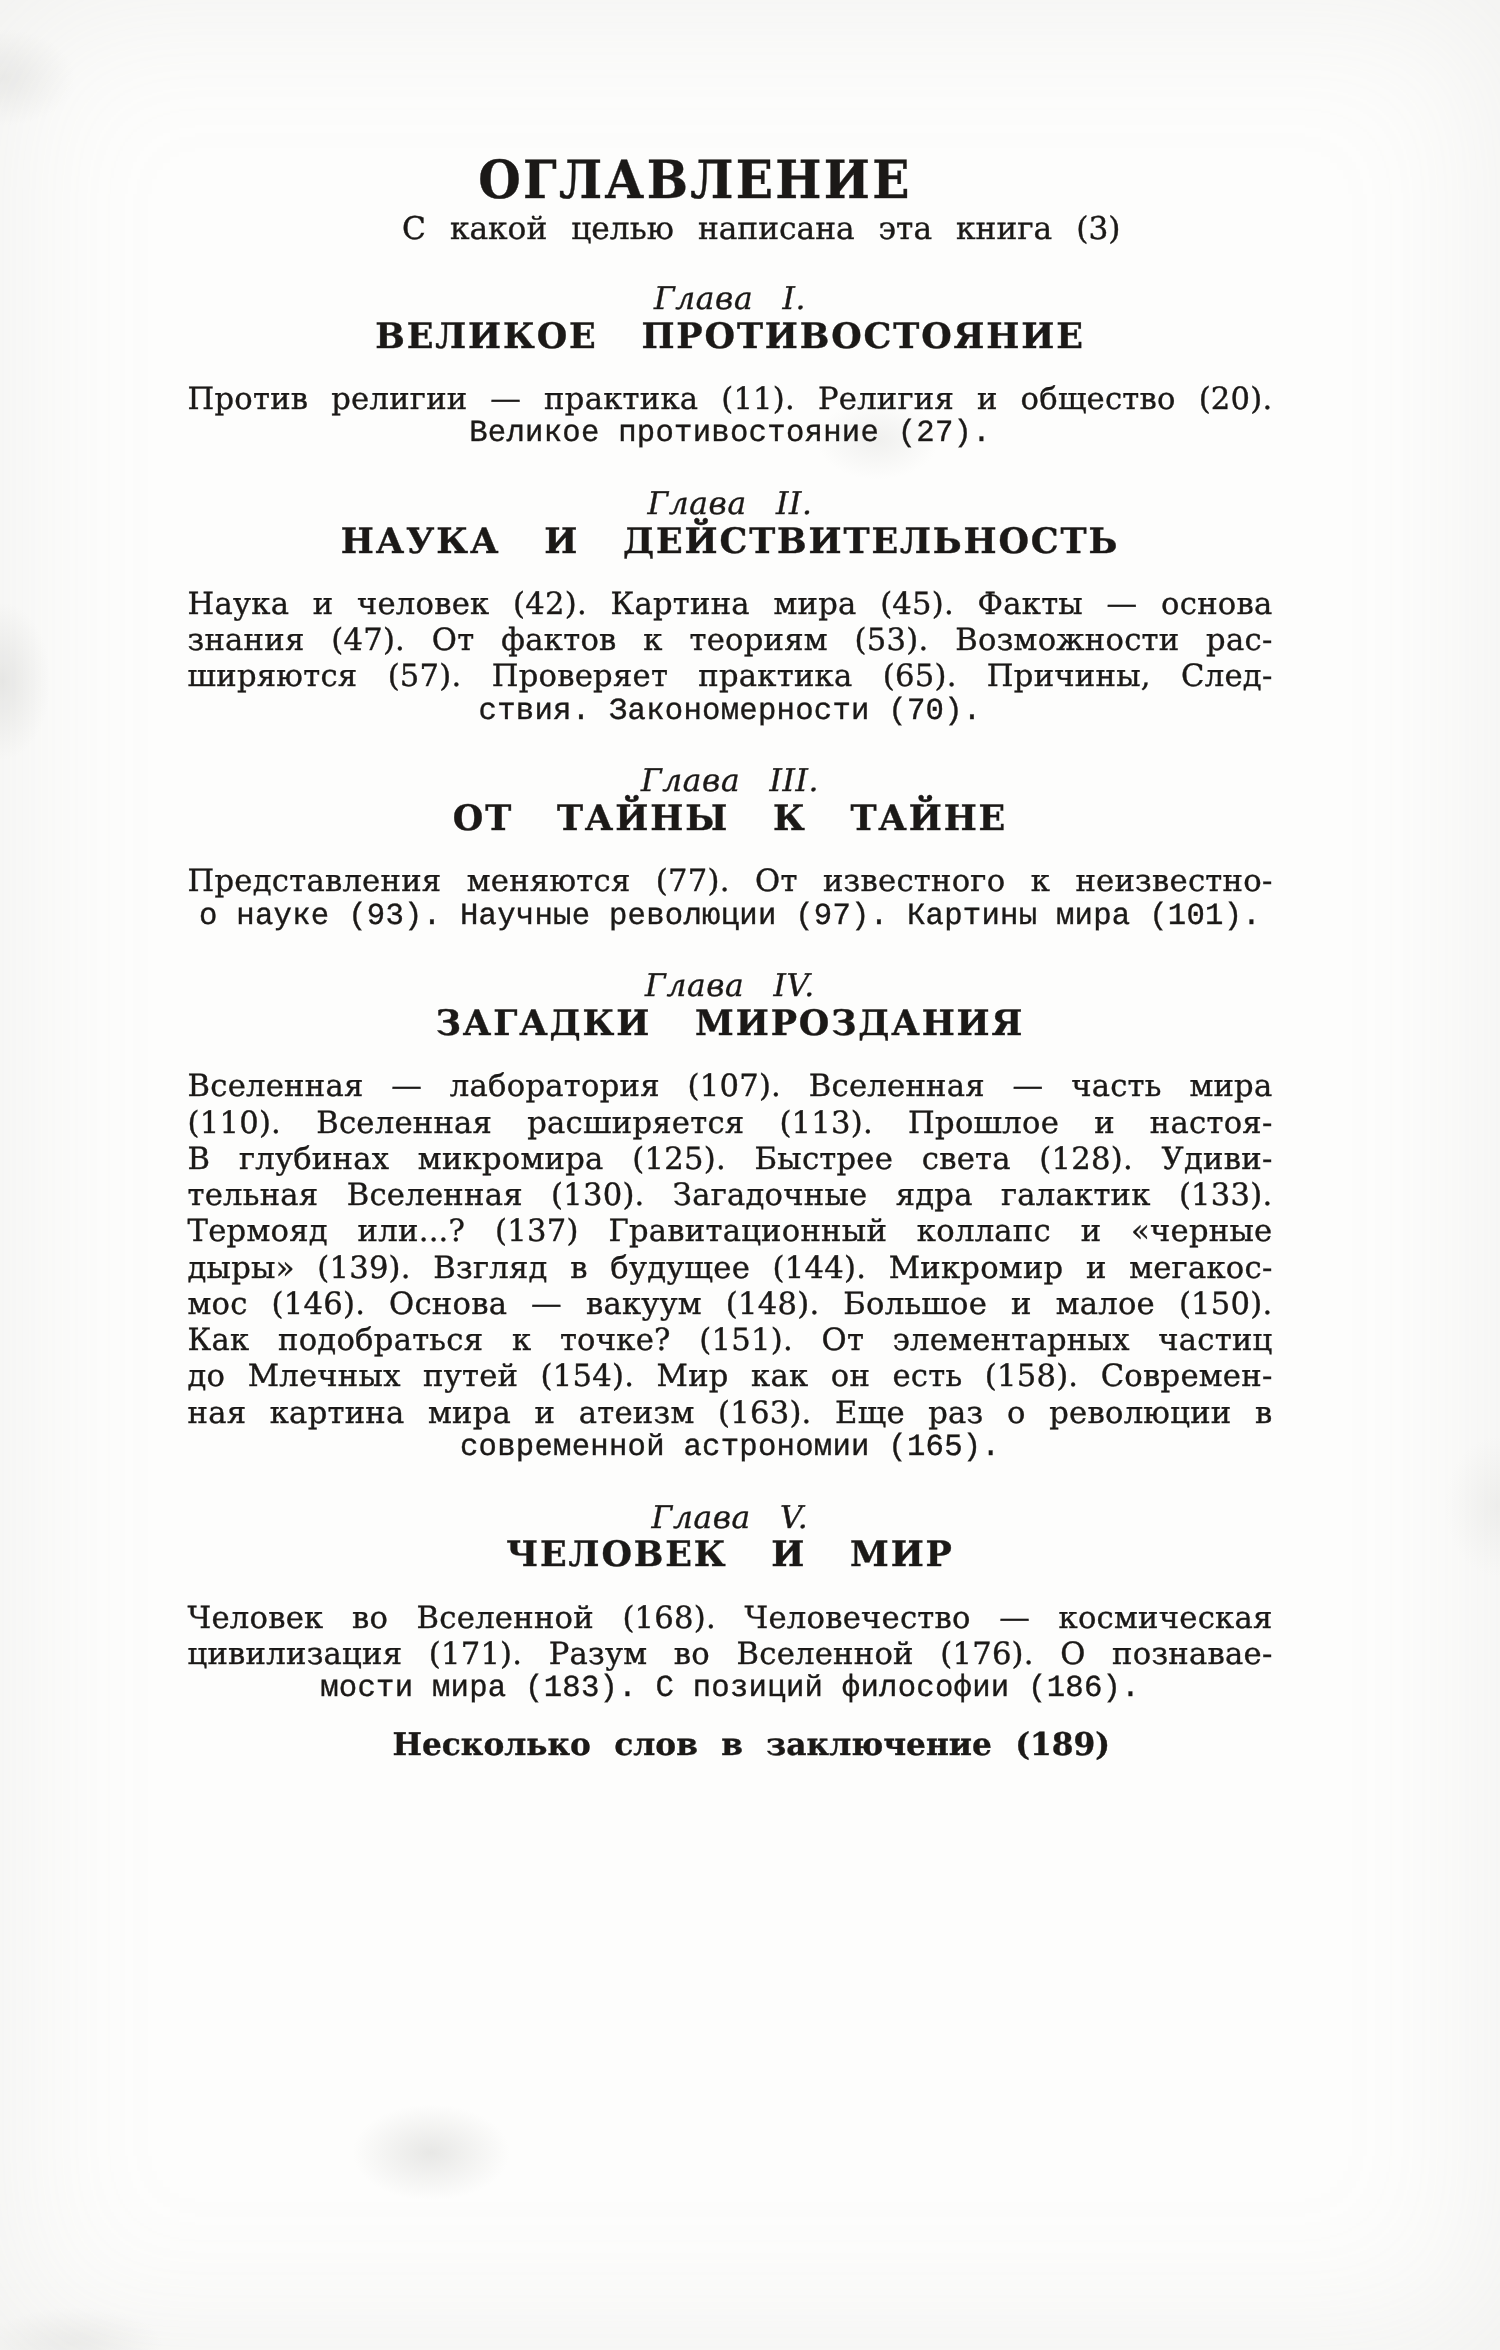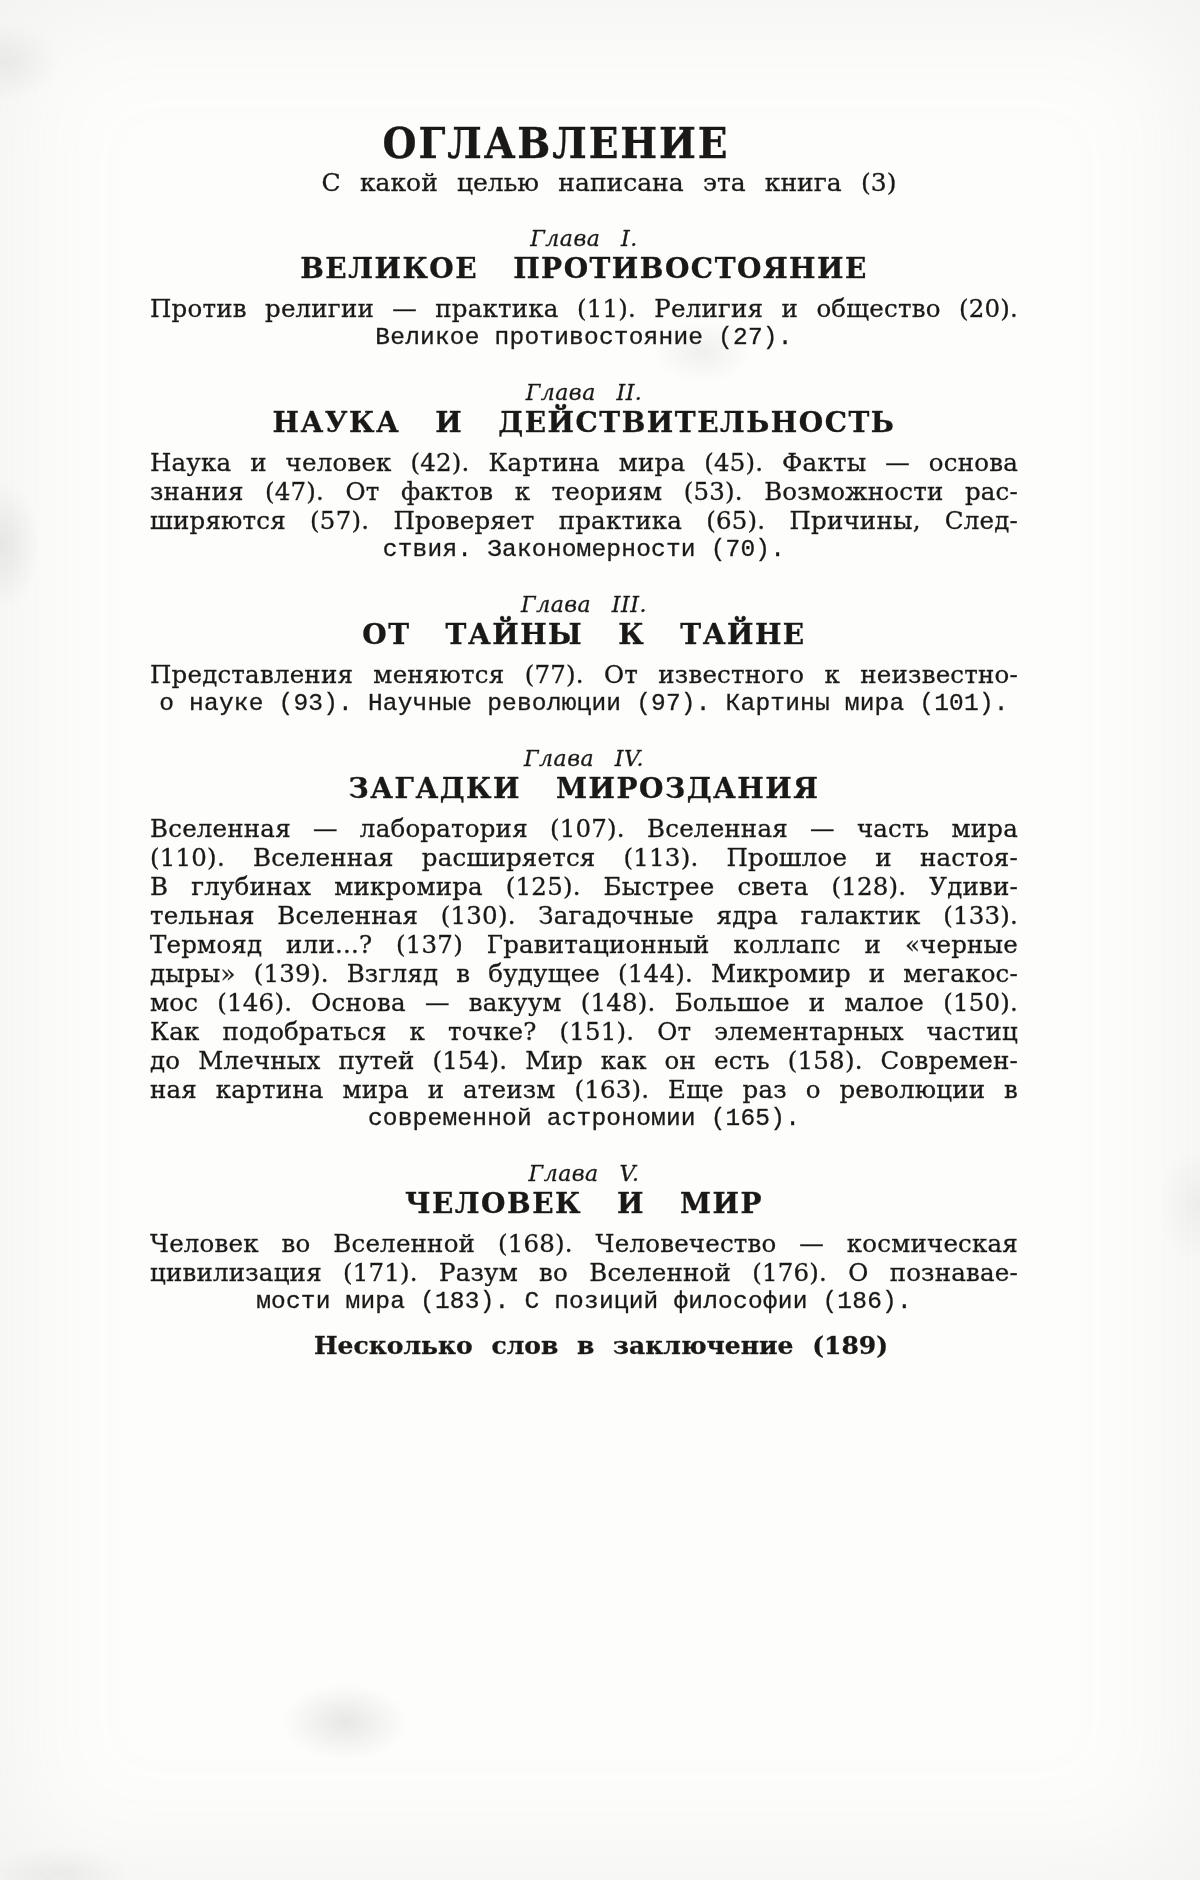--- a/index.html
+++ b/index.html
@@ -42,38 +42,38 @@
   .intro-line {
     font-size:25px;
     line-height:30px;
     text-align:center;
     word-spacing:0.45em;
     transform:translateX(25px);
     white-space:nowrap;
   }
   .chapter { margin-top:26px; }
   .chapter-label {
-    font-size:22px;
+    font-size:25px;
     line-height:30px;
     font-style:italic;
     text-align:center;
     word-spacing:0.6em;
     letter-spacing:0.5px;
   }
   .chapter-title {
     font-size:28px;
     line-height:30px;
     font-weight:bold;
     letter-spacing:1.5px;
     word-spacing:0.85em;
     text-align:center;
     white-space:nowrap;
   }
   .chapter-entries {
-    margin-top:10px;
+    margin-top:20px;
     font-size:24.5px;
     line-height:29px;
     letter-spacing:0.2px;
   }
   .toc-line {
     text-align:justify;
     text-align-last:justify;
     white-space:nowrap; 
     display:flex; justify-content:space-between; 
   }

